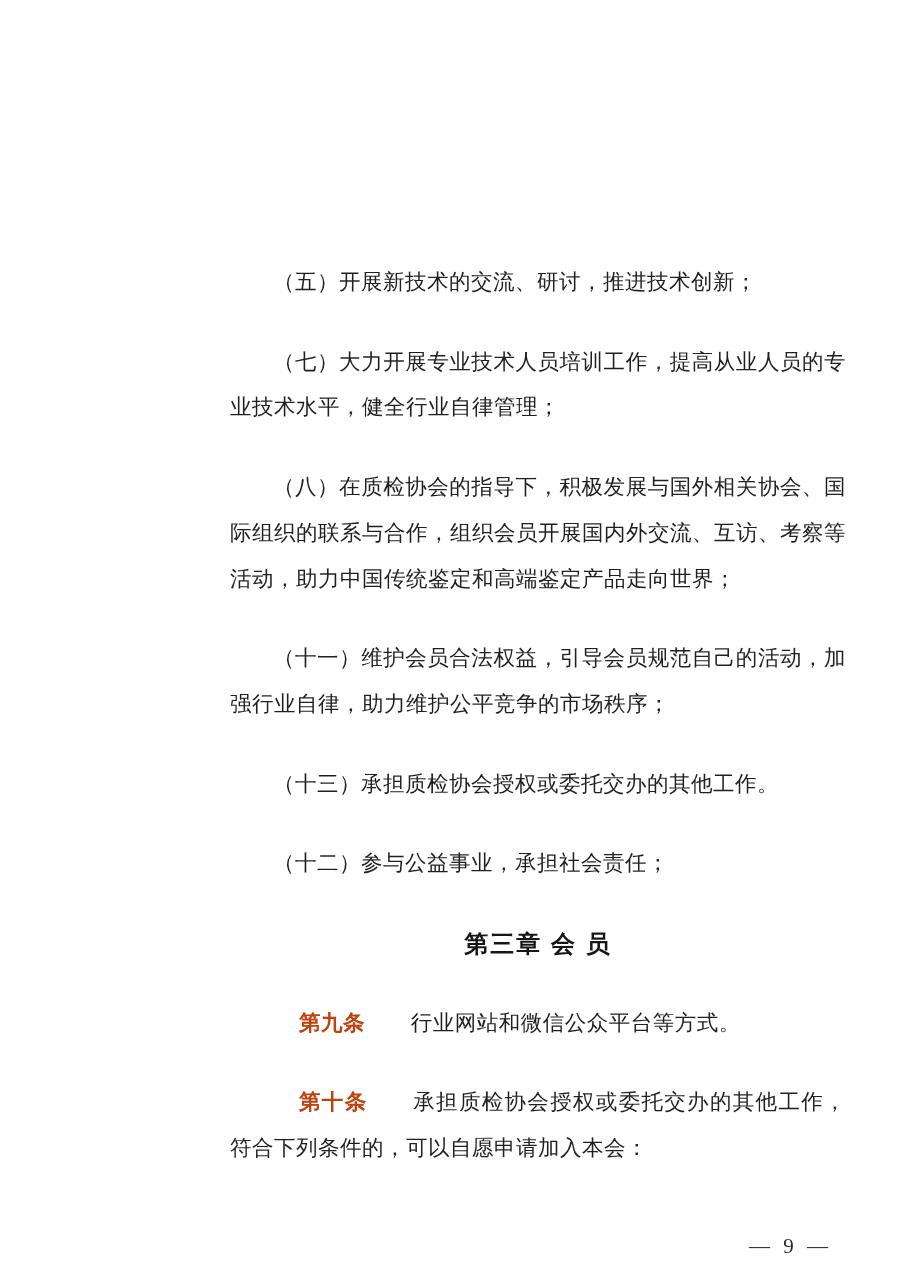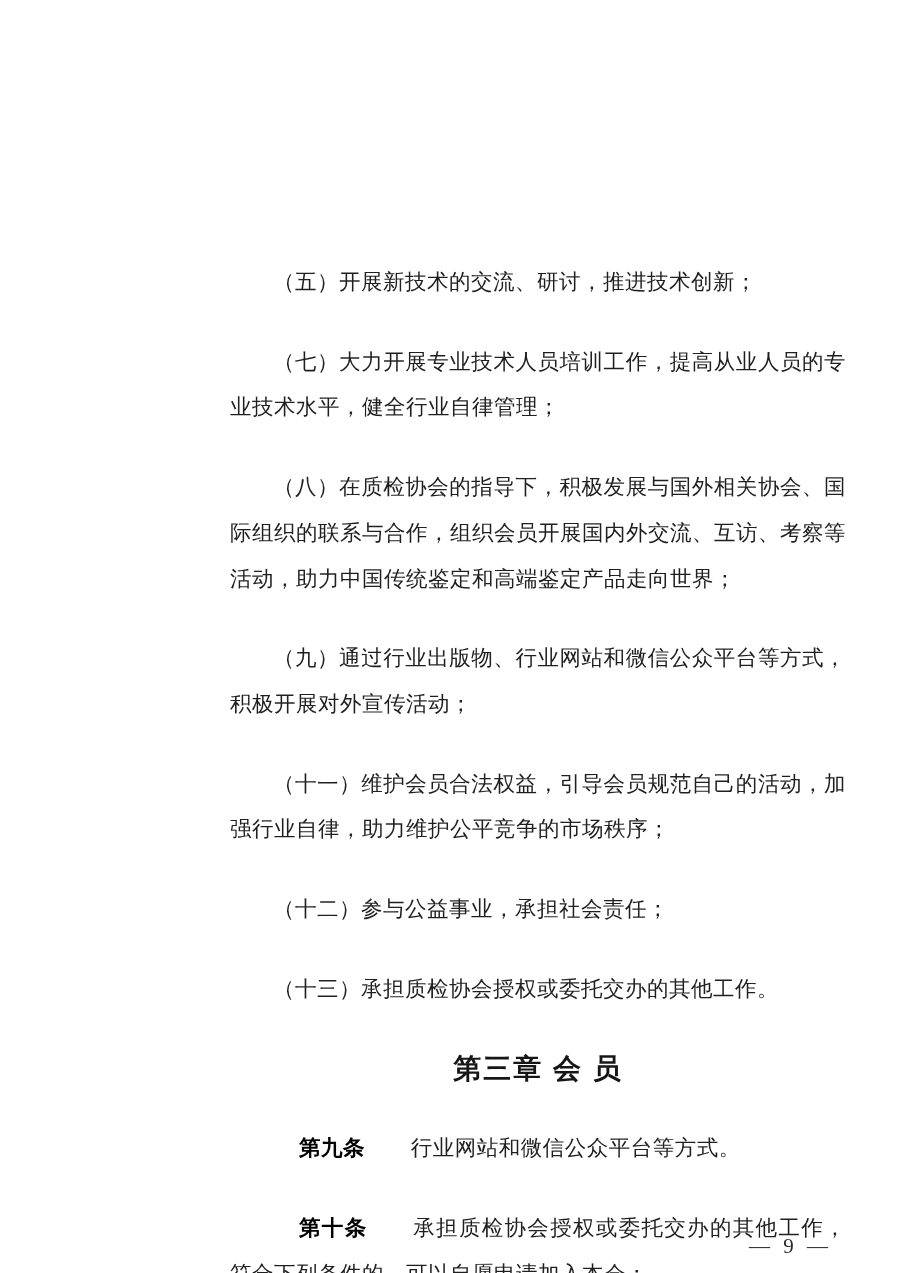--- a/index.html
+++ b/index.html
@@ -27,51 +27,50 @@
   }
   .clause, .article {
     text-indent: 2em;
     letter-spacing: 0.5px;
   }
   .chapter-heading {
     text-align: center;
     text-indent: 0;
     font-family: "Liberation Sans", "DejaVu Sans", sans-serif;
     font-weight: bold;
-    font-size: 28px;
+    font-size: 24px;
     line-height: 45.7px;
     color: #161616;
     letter-spacing: 2px;
   }
   .article-label {
     font-weight: bold;
     margin-right: 0.55em;
-    color: #000000;
+    color: #c2410c;
   }
   .page-number {
     position: absolute;
     right: 112px;
     top: 1138px;
     font-size: 21px;
     color: #2a2a2a;
     letter-spacing: 4px;
   }
 </style>
 </head>
 <body>
 
 <div class="page">
   <div class="content">
     <p class="clause">（五）开展新技术的交流、研讨，推进技术创新；</p>
     <p class="clause">（七）大力开展专业技术人员培训工作，提高从业人员的专业技术水平，健全行业自律管理；</p>
     <p class="clause">（八）在质检协会的指导下，积极发展与国外相关协会、国际组织的联系与合作，组织会员开展国内外交流、互访、考察等活动，助力中国传统鉴定和高端鉴定产品走向世界；</p>
-    <p class="clause">（九）通过行业出版物、行业网站和微信公众平台等方式，积极开展对外宣传活动；</p>
     <p class="clause">（十一）维护会员合法权益，引导会员规范自己的活动，加强行业自律，助力维护公平竞争的市场秩序；</p>
+    <p class="clause">（十三）承担质检协会授权或委托交办的其他工作。</p>
     <p class="clause">（十二）参与公益事业，承担社会责任；</p>
-    <p class="clause">（十三）承担质检协会授权或委托交办的其他工作。</p>
 
     <h2 class="chapter-heading">第三章 会 员</h2>
 
     <p class="article"><span class="article-label">第九条</span><span>行业网站和微信公众平台等方式。</span></p>
 
     <p class="article"><span class="article-label">第十条</span><span>承担质检协会授权或委托交办的其他工作，符合下列条件的，可以自愿申请加入本会：</span></p>
   </div>
 
   <div class="page-number">— 9 —</div>
 </div>

